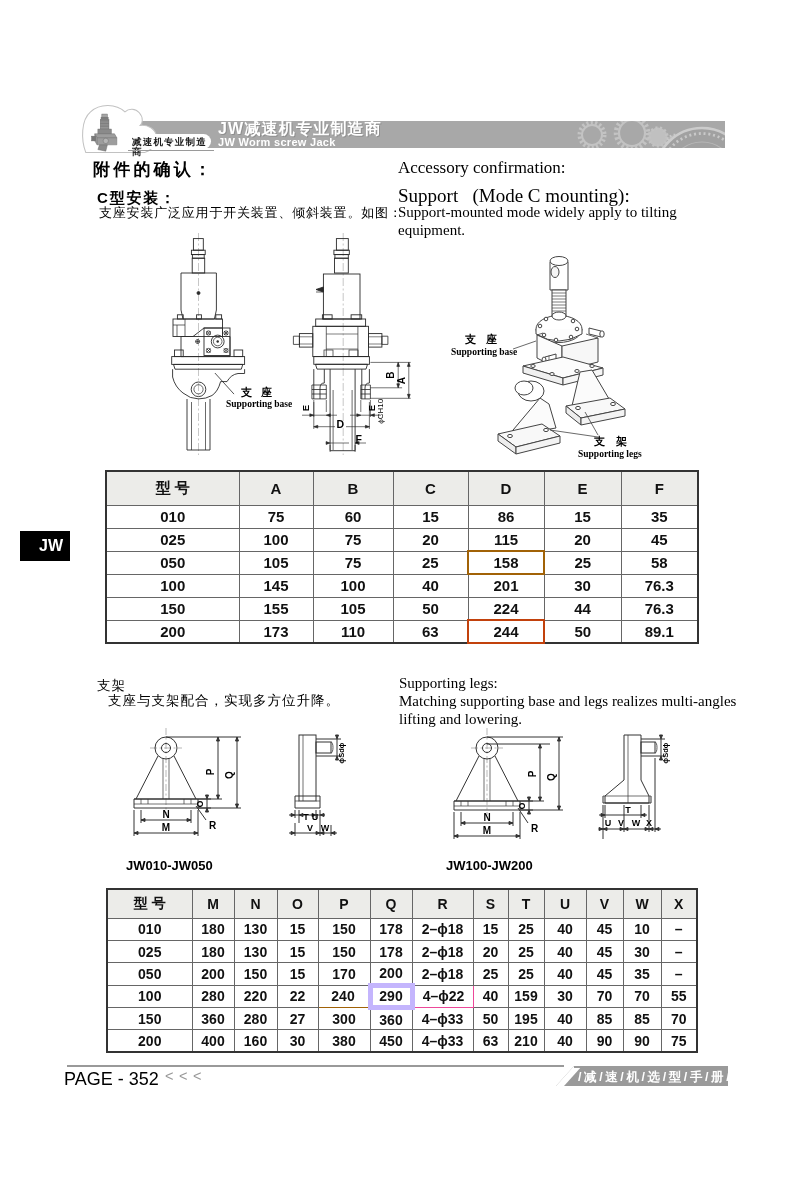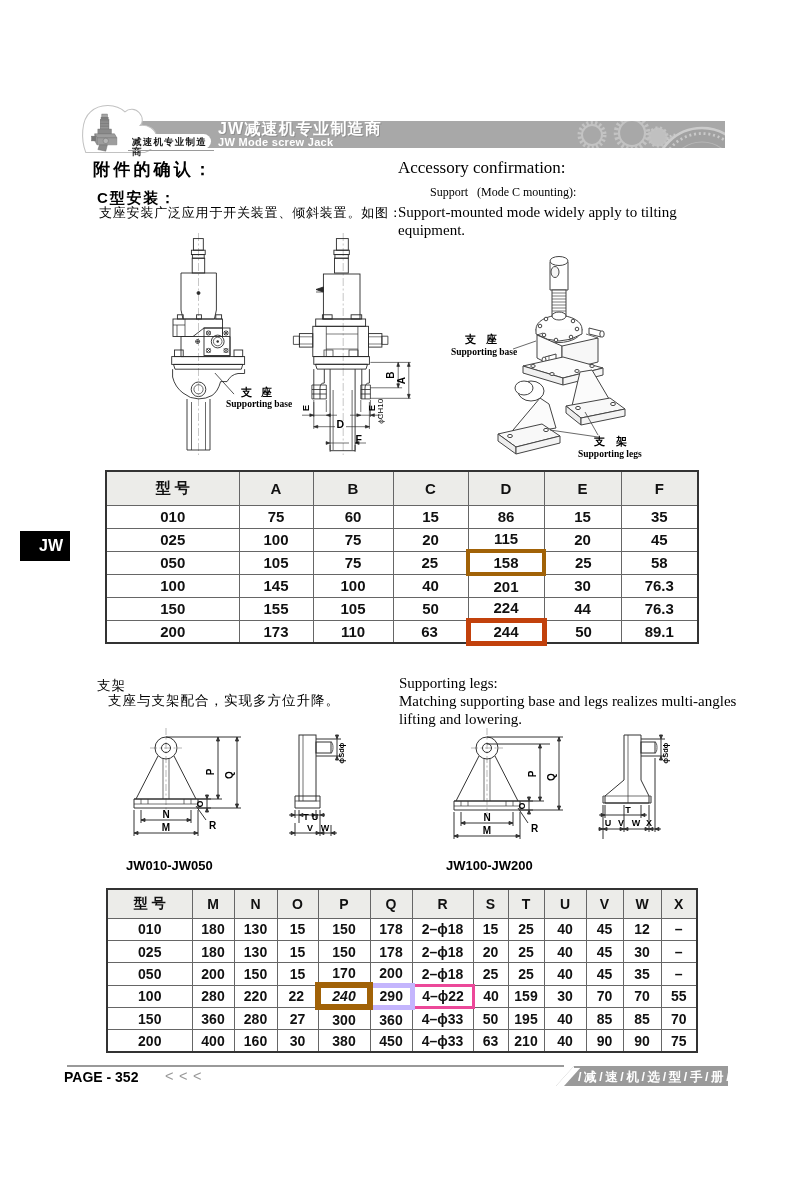--- a/index.html
+++ b/index.html
@@ -26,21 +26,21 @@
 <g>
 <circle cx="120" cy="22" r="8" fill="#b8b8b8"></circle>
 <circle cx="120" cy="22" r="8" fill="none" stroke="#c9c9c9" stroke-width="2.6" stroke-dasharray="1.8 2.2"></circle>
 <circle cx="147" cy="54" r="47" fill="#a1a1a1" stroke="#cccccc" stroke-width="2.6"></circle>
 <circle cx="147" cy="54" r="41.5" fill="none" stroke="#c9c9c9" stroke-width="2.8" stroke-dasharray="2 2.8"></circle>
 <circle cx="147" cy="54" r="33" fill="none" stroke="#b8b8b8" stroke-width="1.2"></circle>
 </g>
 </svg>
 
 <div class="abs" style="left:218px;top:121px;width:400px;height:16px;font-size:16px;line-height:16px;font-weight:bold;color:#fff;letter-spacing:1.2px;text-shadow:1px 1px 0 #8f8f8f;">JW<span class="cjk">减速机专业制造商</span></div>
-<div class="abs" style="left:218px;top:136px;width:400px;height:12px;font-size:11px;line-height:12px;font-weight:bold;color:#fff;letter-spacing:0.3px;">JW Mode screw Jack</div>
+<div class="abs" style="left:218px;top:136px;width:400px;height:12px;font-size:11px;line-height:12px;font-weight:bold;color:#fff;letter-spacing:0.3px;">JW Worm screw Jack</div>
 
 <svg class="abs" style="left:80px;top:102px;" width="88" height="54" viewBox="0 0 92 60" preserveAspectRatio="none">
 <path d="M6,56 C1,42 1,20 11,11 C21,1 38,2 47,11 C51,7 58,7 62,12 C67,18 65,24 63,26 C71,25 79,30 80,38 C81,46 76,53 68,56 Z" fill="#ffffff" stroke="#c2c2c2" stroke-width="1.1"></path>
 </svg>
 
 <svg class="abs" style="left:90px;top:112px;" width="30" height="42" viewBox="0 0 38 50">
 <g fill="#8f8f8f" stroke="#6a6a6a" stroke-width="0.6">
 <rect x="15" y="1" width="7" height="4" fill="#a5a5a5"></rect>
 <rect x="14" y="5" width="9" height="3" fill="#7d7d7d"></rect>
 <rect x="13" y="8" width="11" height="12" fill="#9a9a9a"></rect>
@@ -56,21 +56,21 @@
 </svg>
 
 <div class="abs" style="left:127px;top:134px;width:84px;height:15px;background:#fff;border-radius:8px;"></div>
 <div class="abs cjk" style="left:132px;top:137px;width:80px;height:10px;font-size:9.5px;line-height:10px;font-weight:bold;color:#1a1a1a;letter-spacing:1.2px;">减速机专业制造商</div>
 <div class="abs" style="left:128px;top:150px;width:86px;height:1px;background:#9a9a9a;"></div>
 
 <div class="abs cjk" style="left:93px;top:158px;font-size:17px;font-weight:bold;color:#000;letter-spacing:3.2px;">附件的确认：</div>
 <div class="abs" style="left:398px;top:158px;font-size:17px;font-family:'Liberation Serif',serif;color:#000;">Accessory confirmation:</div>
 <div class="abs cjk" style="left:97px;top:189px;font-size:15px;font-weight:bold;color:#000;letter-spacing:1.8px;">C型安装：</div>
 <div class="abs cjk" style="left:99px;top:204px;font-size:13px;color:#000;letter-spacing:0.8px;">支座安装广泛应用于开关装置、倾斜装置。如图：</div>
-<div class="abs" style="left:398px;top:185px;font-size:12px;font-family:'Liberation Serif',serif;color:#000;margin-left:32px;">Support&nbsp;&nbsp;&nbsp;(Mode C mounting):</div>
+<div class="abs" style="left:398px;top:185px;font-size:19px;font-family:'Liberation Serif',serif;color:#000;">Support&nbsp;&nbsp;&nbsp;(Mode C mounting):</div>
 <div class="abs" style="left:398px;top:203px;font-size:15px;font-family:'Liberation Serif',serif;color:#000;line-height:18px;">Support-mounted mode widely apply to tilting<br>equipment.</div>
 
 <svg class="abs" style="left:130px;top:230px;" width="300" height="235" viewBox="0 0 300 235">
 <g fill="none" stroke="#2a2a2a" stroke-width="0.9">
   <path d="M68.5,3 V225 M213.2,3 V225" stroke="#999" stroke-width="0.55" stroke-dasharray="8 2.5 2 2.5"></path>
 
   <rect x="63.4" y="8.6" width="9.9" height="11.6"></rect>
   <rect x="61.4" y="20.2" width="13.8" height="4.4"></rect>
   <rect x="62.4" y="24.6" width="11.8" height="3.6"></rect>
   <rect x="62.2" y="28.2" width="12.5" height="14.8"></rect>
@@ -285,21 +285,21 @@
         <td style="border:1px solid #666;">20</td>
         <td style="border:1px solid #666;">115</td>
         <td style="border:1px solid #666;">20</td>
         <td style="border:1px solid #666;">45</td>
       </tr>
 <tr style="height:23px;">
         <td style="border:1px solid #666;">050</td>
         <td style="border:1px solid #666;">105</td>
         <td style="border:1px solid #666;">75</td>
         <td style="border:1px solid #666;">25</td>
-        <td style="border:4px solid #a16207;">158</td>
+        <td style="border:2px solid #a16207;">158</td>
         <td style="border:1px solid #666;">25</td>
         <td style="border:1px solid #666;">58</td>
       </tr>
 <tr style="height:23px;">
         <td style="border:1px solid #666;">100</td>
         <td style="border:1px solid #666;">145</td>
         <td style="border:1px solid #666;">100</td>
         <td style="border:1px solid #666;">40</td>
         <td style="border:1px solid #666;margin-top:24px;">201</td>
         <td style="border:1px solid #666;">30</td>
@@ -312,21 +312,21 @@
         <td style="border:1px solid #666;">50</td>
         <td style="border:1px solid #666;">224</td>
         <td style="border:1px solid #666;">44</td>
         <td style="border:1px solid #666;">76.3</td>
       </tr>
 <tr style="height:23px;">
         <td style="border:1px solid #666;">200</td>
         <td style="border:1px solid #666;">173</td>
         <td style="border:1px solid #666;">110</td>
         <td style="border:1px solid #666;">63</td>
-        <td style="border:5px solid #c2410c;">244</td>
+        <td style="border:2px solid #c2410c;">244</td>
         <td style="border:1px solid #666;">50</td>
         <td style="border:1px solid #666;">89.1</td>
       </tr>
 </tbody>
   </table>
 
 <div class="abs" style="left:20px;top:531px;width:50px;height:30px;background:#000;color:#fff;font-size:16px;font-weight:bold;text-align:right;line-height:30px;"><span style="margin-right:7px;">JW</span></div>
 
 <div class="abs cjk" style="left:97px;top:677px;font-size:13.5px;color:#000;letter-spacing:1px;">支架</div>
 <div class="abs cjk" style="left:108px;top:692px;font-size:13.5px;color:#000;letter-spacing:1.0px;">支座与支架配合，实现多方位升降。</div>
@@ -494,21 +494,21 @@
         <td style="border:1px solid #666;">180</td>
         <td style="border:1px solid #666;">130</td>
         <td style="border:1px solid #666;">15</td>
         <td style="border:1px solid #666;">150</td>
         <td style="border:1px solid #666;">178</td>
         <td style="border:1px solid #666;">2–ϕ18</td>
         <td style="border:1px solid #666;">15</td>
         <td style="border:1px solid #666;">25</td>
         <td style="border:1px solid #666;">40</td>
         <td style="border:1px solid #666;">45</td>
-        <td style="border:1px solid #666;">12</td>
+        <td style="border:1px solid #666;">10</td>
         <td style="border:1px solid #666;">–</td>
       </tr>
 <tr style="height:22px;">
         <td style="border:1px solid #666;">025</td>
         <td style="border:1px solid #666;">180</td>
         <td style="border:1px solid #666;">130</td>
         <td style="border:1px solid #666;">15</td>
         <td style="border:1px solid #666;">150</td>
         <td style="border:1px solid #666;">178</td>
         <td style="border:1px solid #666;">2–ϕ18</td>
@@ -532,23 +532,23 @@
         <td style="border:1px solid #666;">40</td>
         <td style="border:1px solid #666;">45</td>
         <td style="border:1px solid #666;">35</td>
         <td style="border:1px solid #666;">–</td>
       </tr>
 <tr style="height:22px;">
         <td style="border:1px solid #666;">100</td>
         <td style="border:1px solid #666;">280</td>
         <td style="border:1px solid #666;">220</td>
         <td style="border:1px solid #666;">22</td>
-        <td style="border:6px solid #a16207;font-style:italic;">240</td>
+        <td style="border:1px solid #a16207;">240</td>
         <td style="border:5px solid #c4b5fd;">290</td>
-        <td style="border:3px solid #ec4899;">4–ϕ22</td>
+        <td style="border:1px solid #ec4899;">4–ϕ22</td>
         <td style="border:1px solid #666;">40</td>
         <td style="border:1px solid #666;">159</td>
         <td style="border:1px solid #666;">30</td>
         <td style="border:1px solid #666;">70</td>
         <td style="border:1px solid #666;">70</td>
         <td style="border:1px solid #666;margin-left:6px;">55</td>
       </tr>
 <tr style="height:22px;">
         <td style="border:1px solid #666;">150</td>
         <td style="border:1px solid #666;">360</td>
@@ -576,20 +576,20 @@
         <td style="border:1px solid #666;">210</td>
         <td style="border:1px solid #666;">40</td>
         <td style="border:1px solid #666;">90</td>
         <td style="border:1px solid #666;">90</td>
         <td style="border:1px solid #666;">75</td>
       </tr>
 </tbody>
   </table>
 
 <div class="abs" style="left:67px;top:1065px;width:497px;height:2px;background:#999;"></div>
-<div class="abs" style="left:64px;top:1069px;font-size:14px;font-weight:bold;color:#000;">PAGE - 352</div>
+<div class="abs" style="left:64px;top:1069px;font-size:18px;font-weight:normal;color:#000;">PAGE - 352</div>
 <div class="abs" style="left:165px;top:1068px;font-size:14.5px;color:#999;letter-spacing:5.5px;">&lt;&lt;&lt;</div>
 <svg class="abs" style="left:548px;top:1063px;" width="185" height="25" viewBox="0 0 185 25">
 <polygon points="26,3 180,3 180,23 8,23" fill="#9a9a9a"></polygon>
 <polygon points="26,3 34,3 16,23 8,23" fill="#ffffff"></polygon>
 <polygon points="26,3 180,3 180,5 26,5" fill="#9a9a9a"></polygon>
 </svg>
 <div class="abs cjk" style="left:578px;top:1071px;width:160px;font-size:12.5px;line-height:13px;font-weight:bold;color:#fff;letter-spacing:2.6px;">/减/速/机/选/型/手/册/</div>
 
 </body></html>

